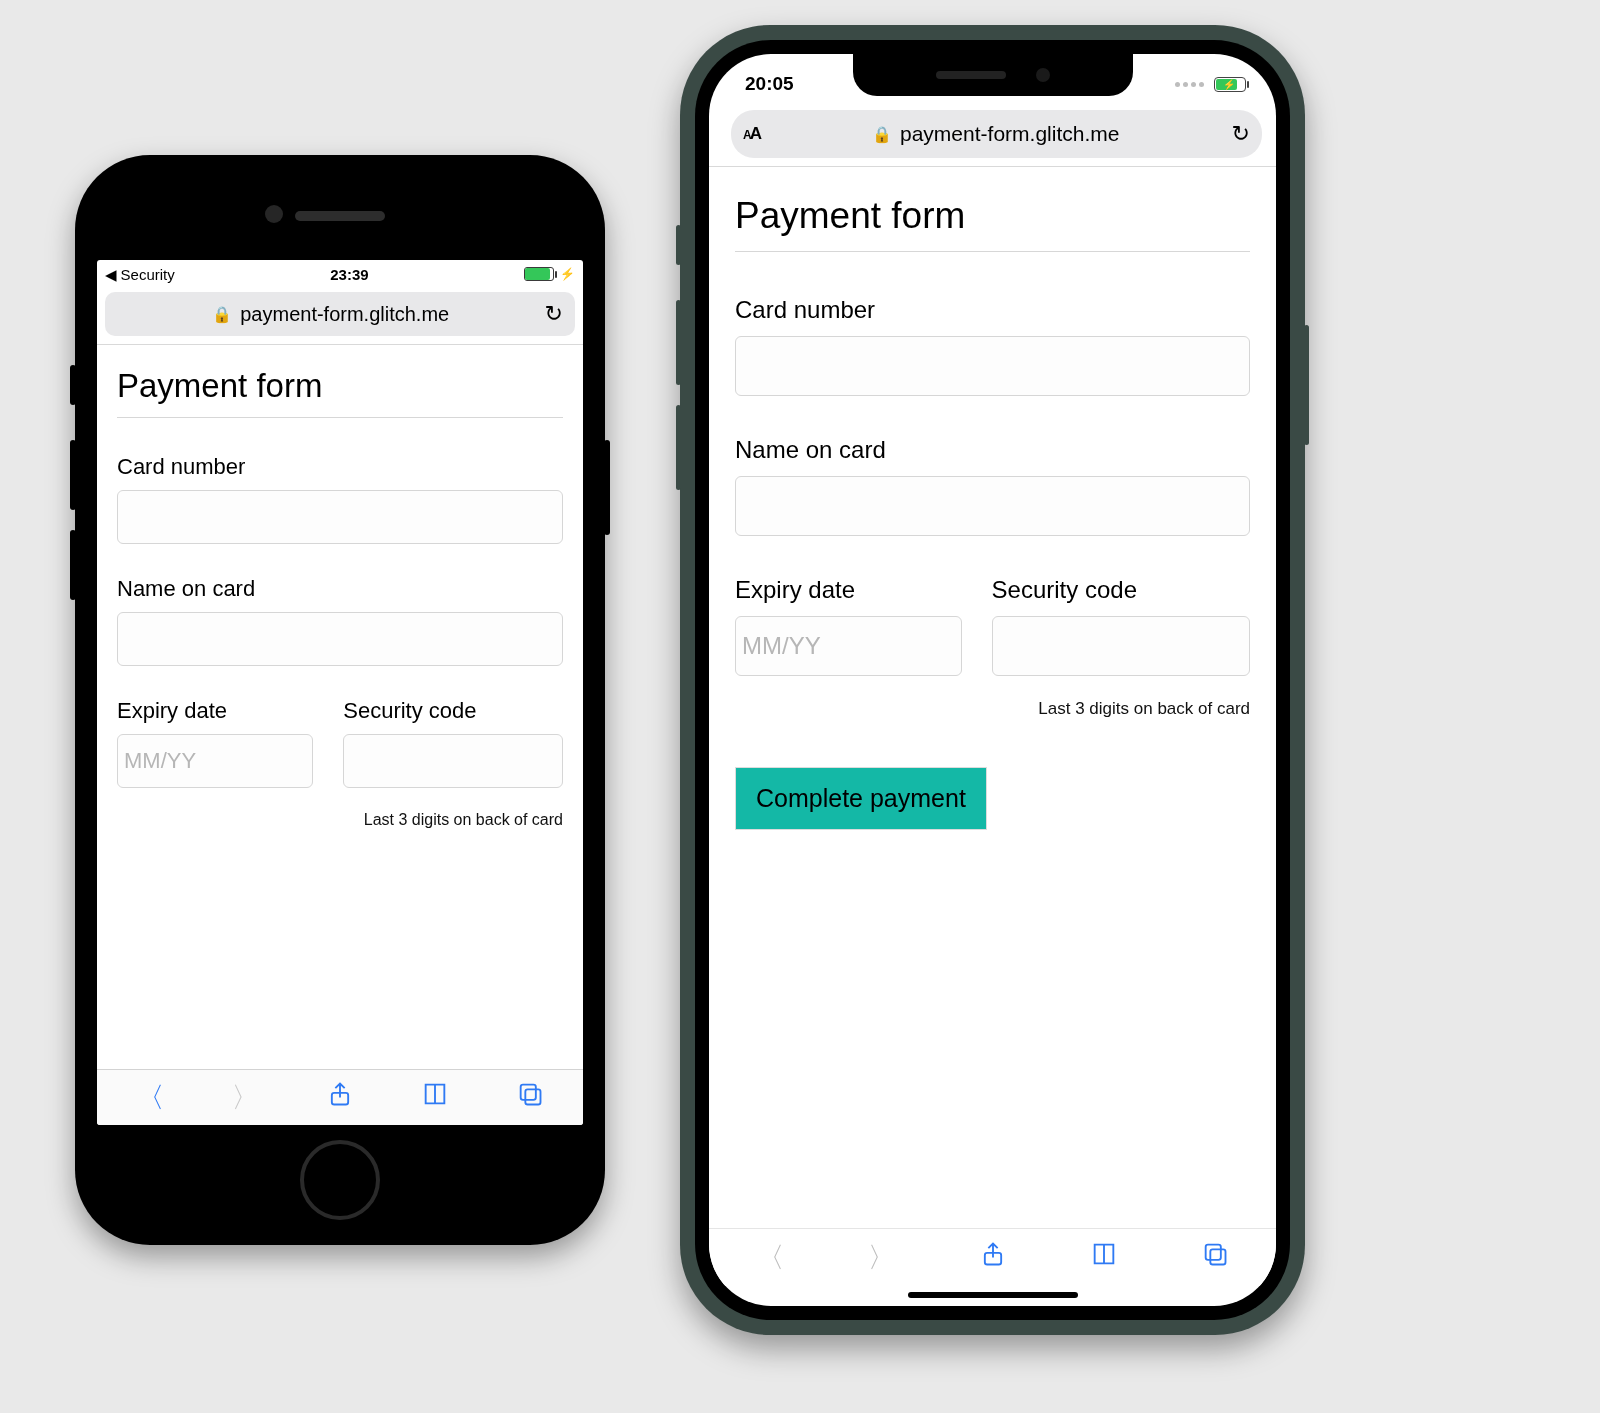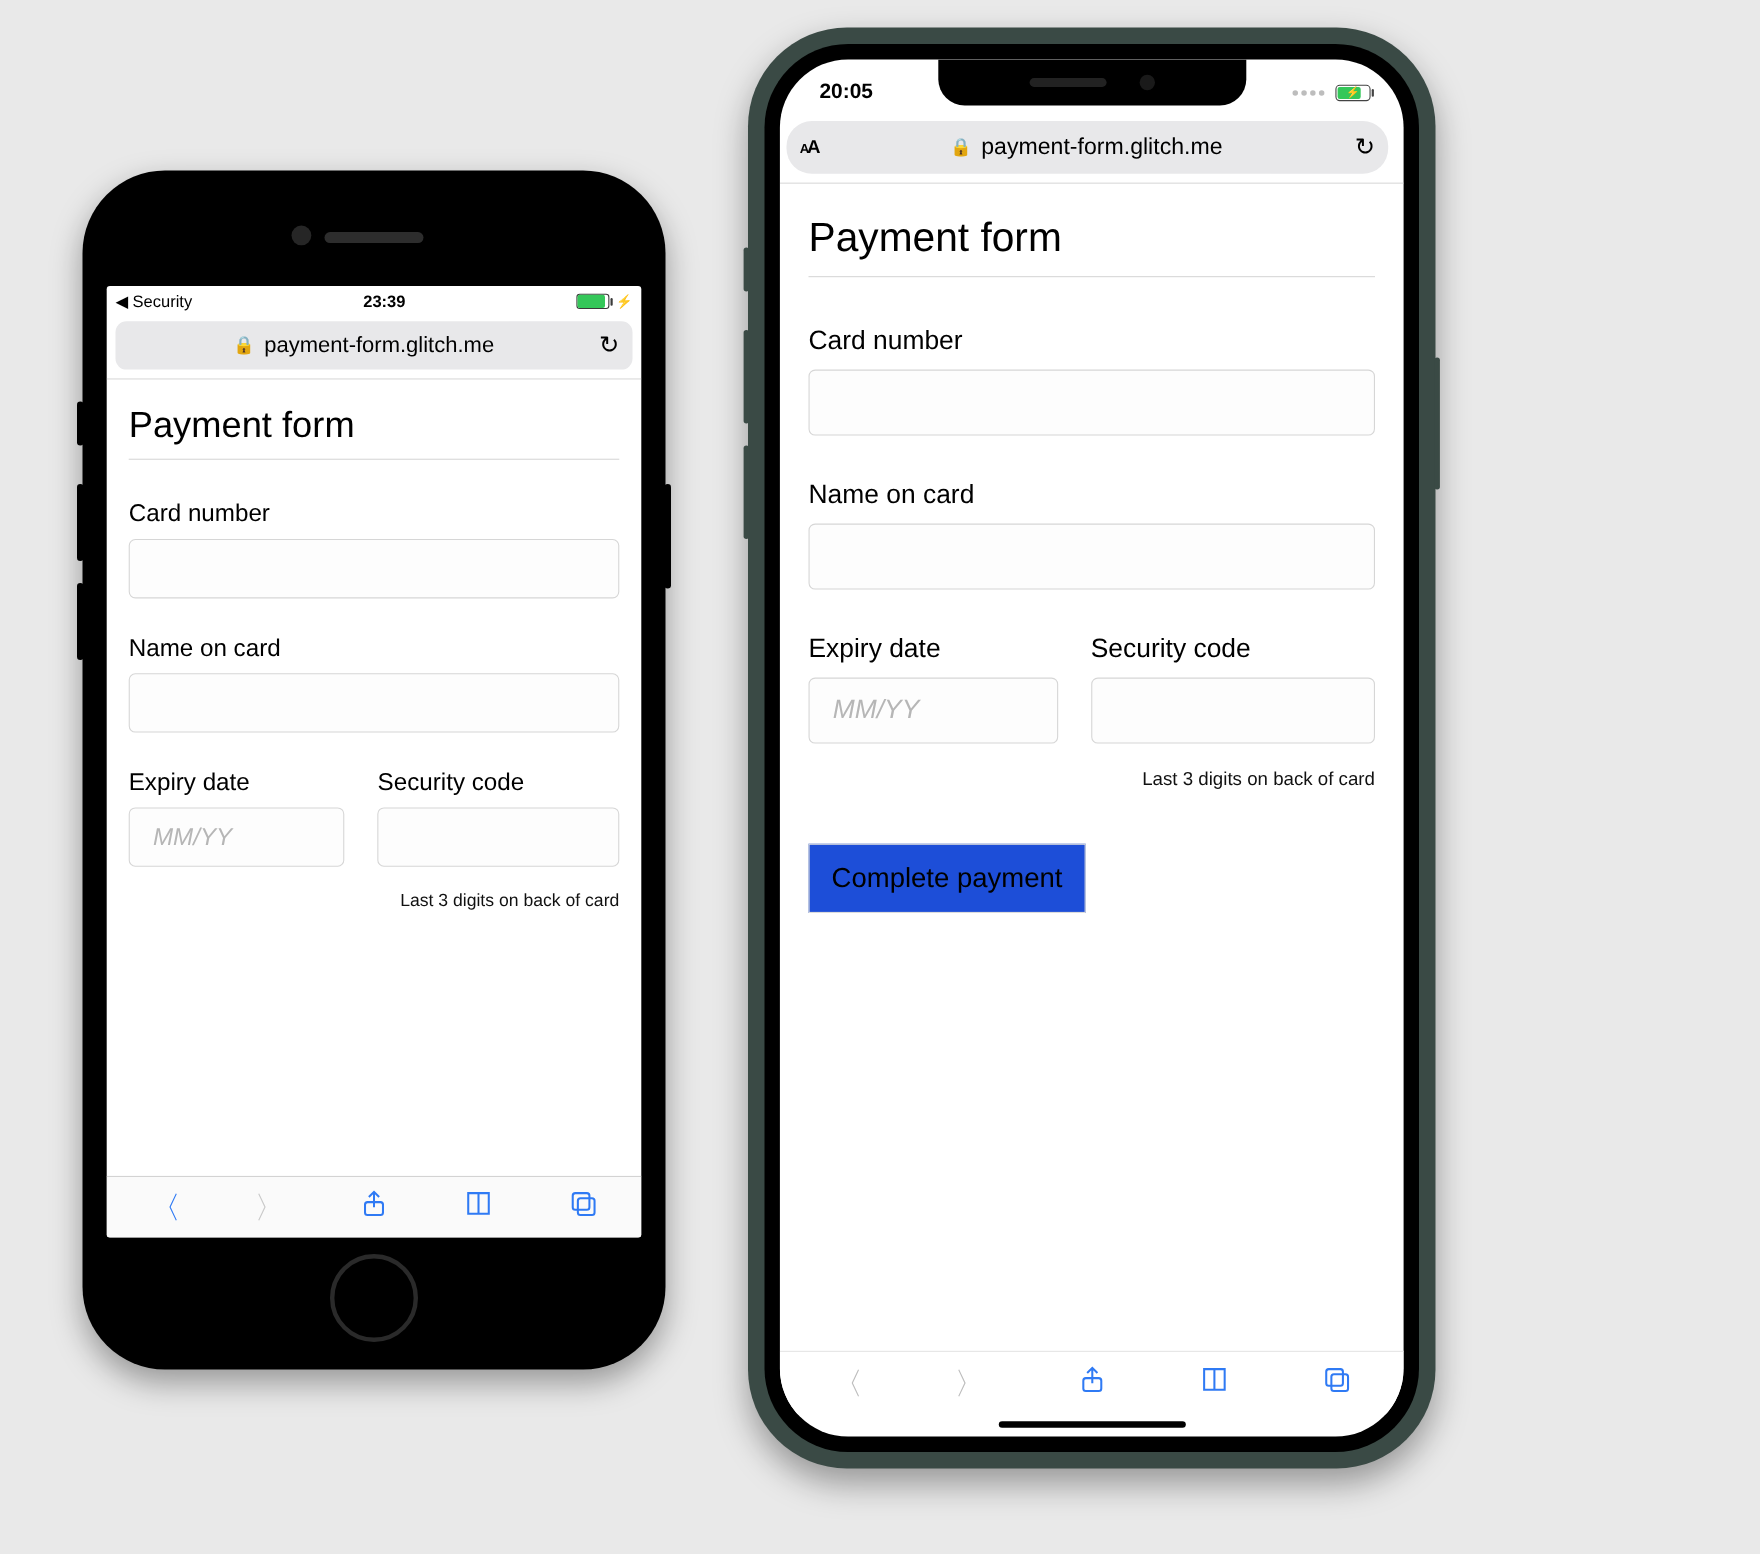--- a/index.html
+++ b/index.html
@@ -102,33 +102,32 @@
   .web h1 {
     font-size: 33px; font-weight: 400; margin-bottom: 12px;
   }
   .web .hr { height:1px; background:#d7d7d7; margin-bottom: 36px; }
   .field { margin-bottom: 32px; }
   .field label { display:block; font-size:22px; margin-bottom:10px; color:#000;}
   .field input {
     width:100%; height:54px;
     border:1px solid #d6d6d6; border-radius:6px;
     background:#fdfdfd;
-    font-size:22px; padding:0 21px;
+    font-size:22px; padding:0 6px;
     color:#000;
-    font-style:italic;
   }
   .field input::placeholder { color:#b6b6b6; }
   .row2 { display:flex; gap:30px; }
   .row2 .col { flex:1; }
   .row2 .col1 { flex: 0 0 44%; }
   .helper { font-size:16px; color:#111; text-align:right; margin-top:23px; }
   .submit {
     margin-top: 28px;
     display:inline-block;
-    background:#1d4ed8; border:1px solid #dcdcdc;
+    background:#14b8a6; border:1px solid #dcdcdc;
     font-size:24px; padding: 14px 18px;
     color:#000;
   }
 
   
   .toolbar {
     height: 56px;
     border-top: 1px solid #d3d3d3;
     display:flex; align-items:center; justify-content:space-around;
     padding: 0 6px;
@@ -192,21 +191,21 @@
   .status11 .right11 { display:flex; align-items:center; gap:6px; }
   .dots { display:flex; gap:3px; margin-right:4px;}
   .dots span { width:5px; height:5px; border-radius:50%; background:#bdbdbd; }
   .battery11 {
     width:32px; height:15px; border:1.5px solid #444; border-radius:4px; position:relative;
   }
   .battery11::after { content:""; position:absolute; right:-4px; top:3.5px; width:2.5px; height:7px; background:#444; border-radius:1px;}
   .battery11 .fill { position:absolute; left:1px; top:1px; bottom:1px; width:70%; background:#34c759; border-radius:2px;}
   .battery11 .bolt11 { position:absolute; left:50%; top:50%; transform:translate(-50%,-50%); font-size:10px; color:#fff;}
 
-  .phone11 .urlbar { margin: 8px 14px 0 6px; height:48px; font-size:21px;border-radius:23px;}
+  .phone11 .urlbar { margin: 8px 14px 0 22px; height:48px; font-size:21px;border-radius:23px;}
   .phone11 .web { padding: 28px 26px 0 26px; }
   .phone11 .web h1 { font-size: 37px; margin-bottom:14px;}
   .phone11 .web .hr { margin-bottom: 44px; }
   .phone11 .field label { font-size:24px; margin-bottom:12px;}
   .phone11 .field input { height:60px; font-size:24px; }
   .phone11 .field { margin-bottom: 40px; }
   .phone11 .helper { font-size:17px; }
   .phone11 .submit { font-size:25px; padding:16px 20px; }
 
   .phone11 .toolbar { background:#fff; border-top:1px solid #e5e5e5; height:58px;}

